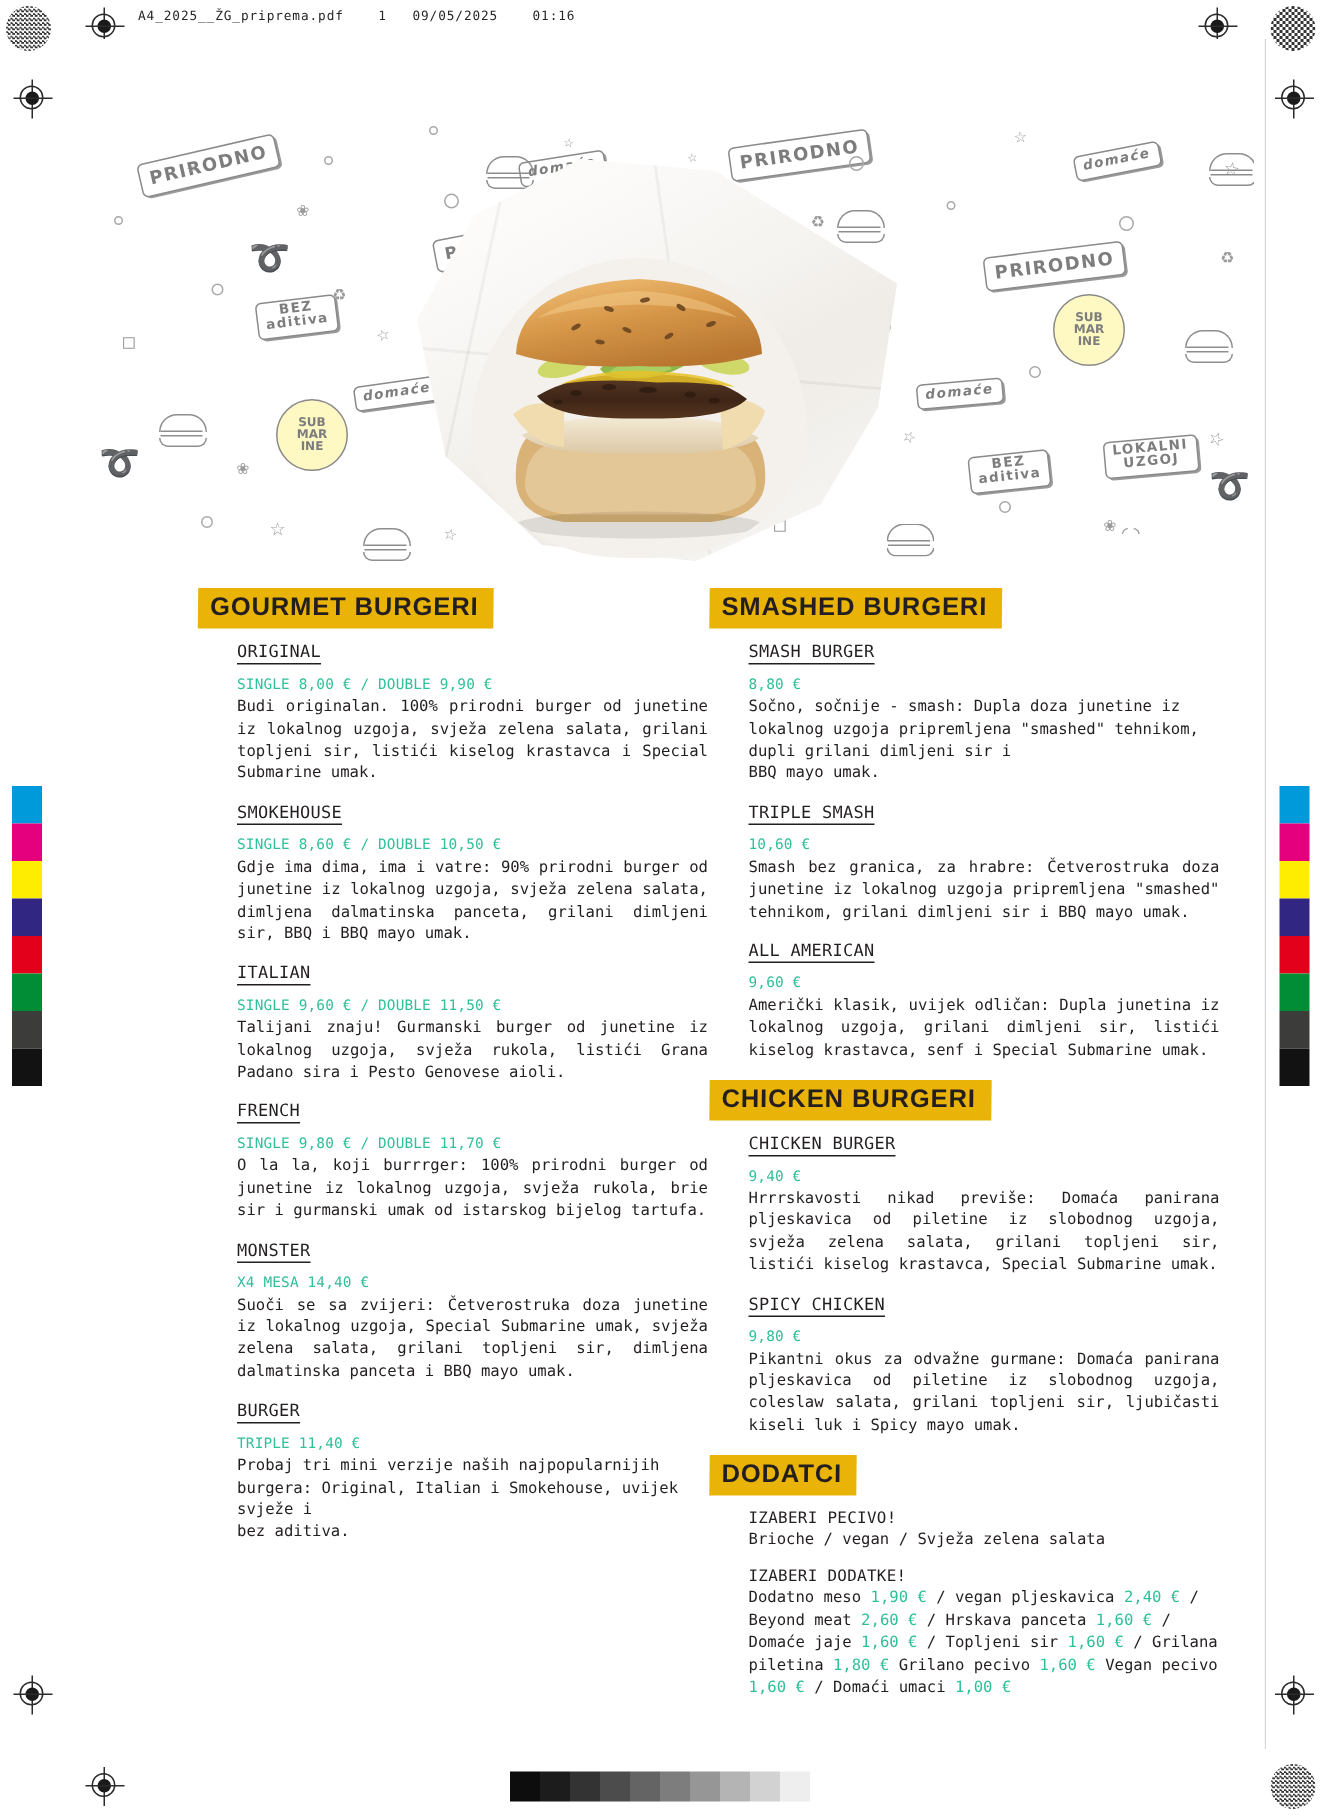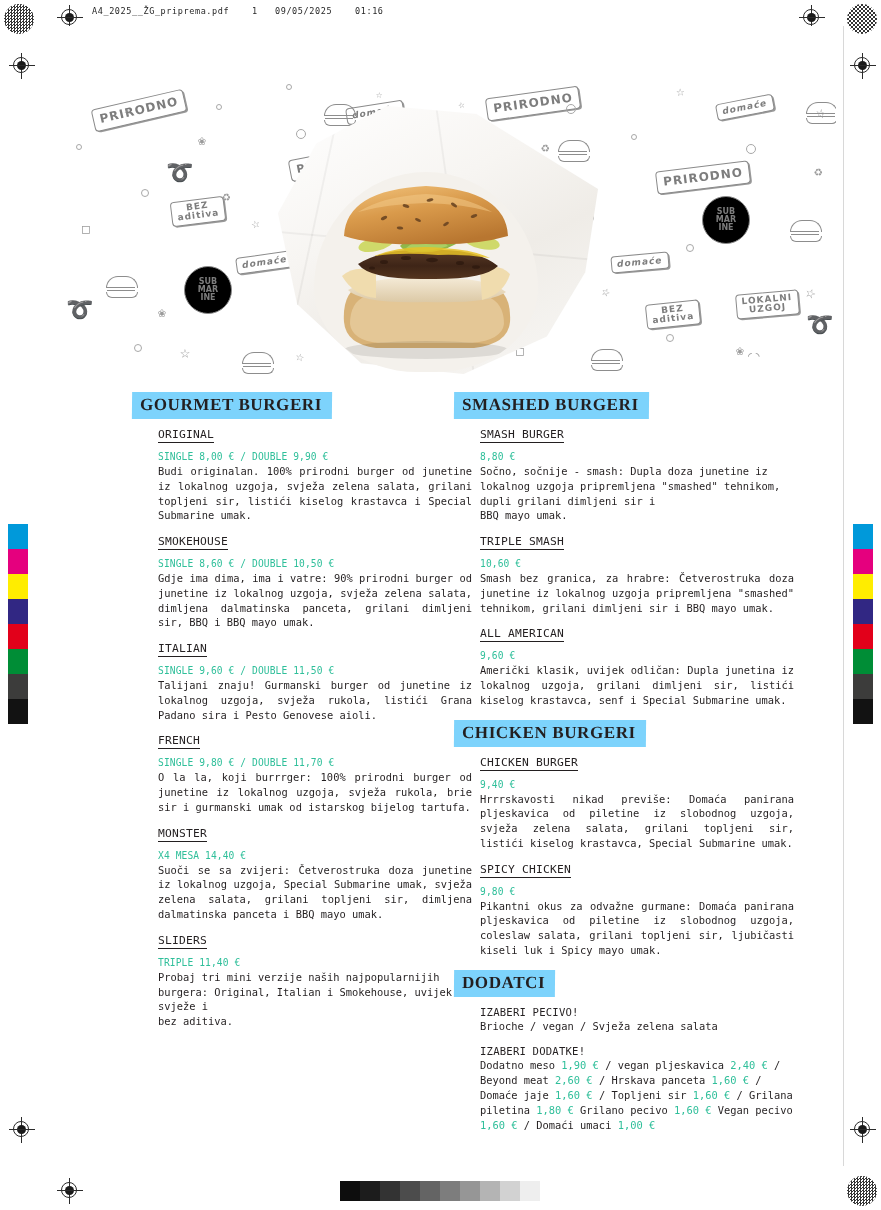--- a/index.html
+++ b/index.html
@@ -61,21 +61,21 @@
     letter-spacing:1px;white-space:nowrap;background:#fff;
     box-shadow:1.5px 1.5px 0 -0.4px #9a9a9a;
   }
   .tag.sm{font-size:9px;padding:2px 5px 3px;}
   .tag.two{line-height:1.02;text-align:center;}
 
   .badge-circ{
     position:absolute;border:1.3px solid #8a8a8a;border-radius:50%;
     display:flex;align-items:center;justify-content:center;text-align:center;
     color:#7d7d7d;font-weight:700;line-height:1;
-    font-family:"DejaVu Sans","Liberation Sans",sans-serif;background:#000000;
+    font-family:"DejaVu Sans","Liberation Sans",sans-serif;background:#fef9c3;
   }
 
   .mini{position:absolute;color:#9b9b9b;line-height:1;user-select:none;}
 
   
   .dburger{position:absolute;width:30px;height:20px;}
   .dburger i{position:absolute;display:block;background:none;border:1.2px solid #8d8d8d;}
   .dburger .top{left:0;top:0;width:30px;height:11px;border-radius:15px 15px 0 0;border-bottom:none;}
   .dburger .l1{left:1px;top:11px;width:28px;height:0;border-width:1.2px 0 0 0;}
   .dburger .l2{left:1px;top:14px;width:28px;height:0;border-width:1.2px 0 0 0;}
@@ -95,26 +95,26 @@
   .photo{
     position:absolute;left:268px;top:128px;width:224px;height:200px;
     border-radius:50% 50% 46% 46%/58% 58% 42% 42%;
     overflow:hidden;
   }
 
   
   .menu{position:absolute;left:46px;top:392px;width:790px;}
   .col{position:absolute;top:0;width:340px;}
   .col-left{left:48px;}
-  .col-right{left:370px;}
+  .col-right{left:389px;}
 
   .sec-head{
-    display:inline-block;background:#7dd3fc;
+    display:inline-block;background:#eab308;
     padding:3px 10px 4px 8px;margin:0 0 9px 0;
-    font-family:Liberation Serif, serif;
+    font-family:Liberation Sans, sans-serif;
     font-weight:700;font-size:17px;letter-spacing:.6px;color:#231f20;
     transform:skewX(-0.6deg);
   }
 
   .items{margin-left:26px;}
   .item{margin-bottom:12px;}
   .item-row{display:flex;align-items:baseline;justify-content:space-between;gap:8px;flex-direction:column;}
   .item-name{
     font-family:"DejaVu Sans Mono","Liberation Mono",monospace;
     font-size:11.3px;color:#231f20;letter-spacing:.2px;
@@ -442,21 +442,21 @@
               </div>
               <div class="item">
                 <div class="item-row">
                   <span class="item-name">MONSTER</span>
                   <span class="item-price">X4 MESA 14,40 €</span>
                 </div>
                 <div class="item-desc">Suoči se sa zvijeri: Četverostruka doza junetine iz lokalnog uzgoja, Special Submarine umak, svježa zelena salata, grilani topljeni sir, dimljena dalmatinska panceta i BBQ mayo umak.</div>
               </div>
               <div class="item">
                 <div class="item-row">
-                  <span class="item-name">SLIDERS</span>
+                  <span class="item-name">BURGER</span>
                   <span class="item-price">TRIPLE 11,40 €</span>
                 </div>
                 <div class="item-desc nojust" style="white-space: pre-line;">Probaj tri mini verzije naših najpopularnijih burgera: Original, Italian i Smokehouse, uvijek svježe i
 bez aditiva.</div>
               </div>
             </div></div>
         </div>
       <div class="col col-right" id="col-right">
           <div><div class="sec-head">SMASHED BURGERI</div><div class="items">
               <div class="item">

